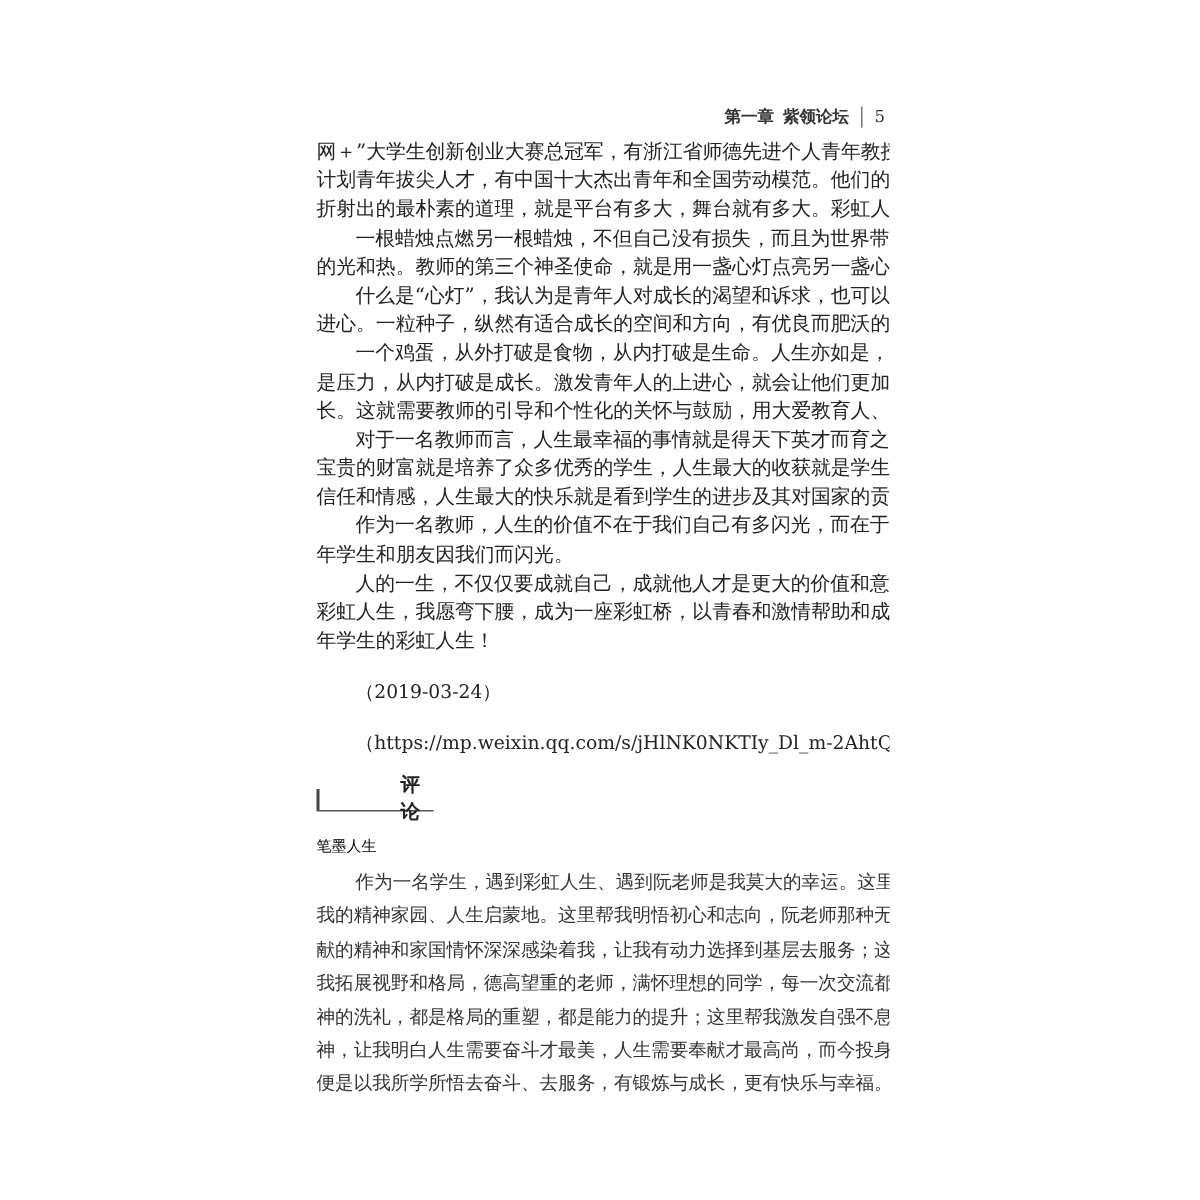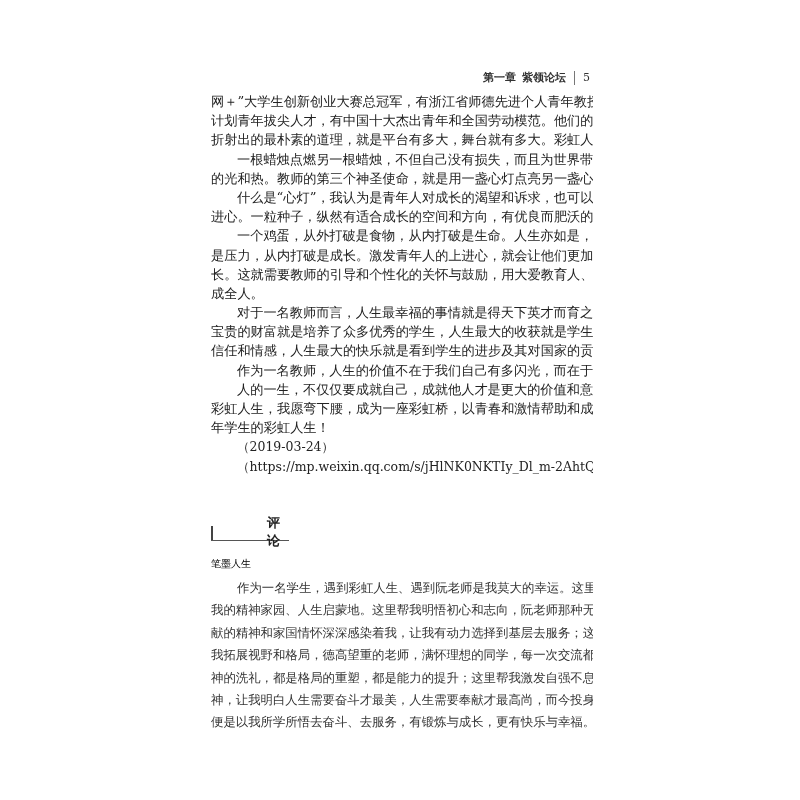--- a/index.html
+++ b/index.html
@@ -12,21 +12,21 @@
     }
     .running-head .sep { width: 1px; height: 14px; background: #777; display: inline-block; margin: 0 2px; }
     .running-head .pno { font-family: "DejaVu Serif", serif; font-weight: normal; }
     .body {
       position: absolute; left: 211px; top: 92px; width: 382px;
       font-family: "DejaVu Serif", serif; font-size: 13.2px; color: #222;
     }
     .line { height: 19.2px; line-height: 19.2px; white-space: nowrap; overflow: hidden; text-align: justify; text-align-last: justify; }
     .line.last { text-align-last: left; }
     .line.indent { padding-left: 26px; }
-    .line.meta { padding-left: 26px; text-align-last: left; font-size: 12.5px; }
+    .line.meta { padding-left: 26px; text-align-last: left; font-size: 12.5px; margin-top: 14px; }
     .section-head {
       position: absolute; left: 211px; top: 523px; width: 78px; height: 17px;
       border-bottom: 1px solid #555; display: flex; align-items: center;
       font-family: "DejaVu Sans", sans-serif; font-weight: bold; font-size: 13px; color: #222;
     }
     .section-head .box { width: 12px; height: 12px; border: 1px solid #444; margin-right: 14px; margin-top: 3px; }
     .section-head .title { letter-spacing: 14px; margin-left: 40px; }
     .comment-author {
       position: absolute; left: 211px; top: 557px;
       font-family: "DejaVu Sans", sans-serif; font-size: 10px; color: #000000;
@@ -53,25 +53,25 @@
       <div class="line">网＋”大学生创新创业大赛总冠军，有浙江省师德先进个人青年教授和万人</div>
       <div class="line">计划青年拔尖人才，有中国十大杰出青年和全国劳动模范。他们的成长所</div>
       <div class="line">折射出的最朴素的道理，就是平台有多大，舞台就有多大。彩虹人生就是那</div>
       <div class="line indent">一根蜡烛点燃另一根蜡烛，不但自己没有损失，而且为世界带来了更多</div>
       <div class="line last">的光和热。教师的第三个神圣使命，就是用一盏心灯点亮另一盏心灯。</div>
       <div class="line indent">什么是“心灯”，我认为是青年人对成长的渴望和诉求，也可以理解为上</div>
       <div class="line">进心。一粒种子，纵然有适合成长的空间和方向，有优良而肥沃的土壤，但</div>
       <div class="line indent">一个鸡蛋，从外打破是食物，从内打破是生命。人生亦如是，从外打破</div>
       <div class="line">是压力，从内打破是成长。激发青年人的上进心，就会让他们更加主动地成</div>
       <div class="line">长。这就需要教师的引导和个性化的关怀与鼓励，用大爱教育人、帮助人、</div>
-      <div class="line last">成全人。</div>
       <div class="line indent">对于一名教师而言，人生最幸福的事情就是得天下英才而育之，人生最</div>
       <div class="line">宝贵的财富就是培养了众多优秀的学生，人生最大的收获就是学生对他的</div>
       <div class="line last">信任和情感，人生最大的快乐就是看到学生的进步及其对国家的贡献。</div>
       <div class="line indent">作为一名教师，人生的价值不在于我们自己有多闪光，而在于有多少青</div>
+      <div class="line last">年学生和朋友因我们而闪光。</div>
       <div class="line indent">人的一生，不仅仅要成就自己，成就他人才是更大的价值和意义。寻梦</div>
       <div class="line">彩虹人生，我愿弯下腰，成为一座彩虹桥，以青春和激情帮助和成全更多青</div>
       <div class="line last">年学生的彩虹人生！</div>
       <div class="line meta">（2019-03-24）</div>
       <div class="line meta">（https://mp.weixin.qq.com/s/jHlNK0NKTIy_Dl_m-2AhtQ）</div>
     </div>
 
   <div class="section-head">
     <span class="box"></span>
     <span class="title">评论</span>

